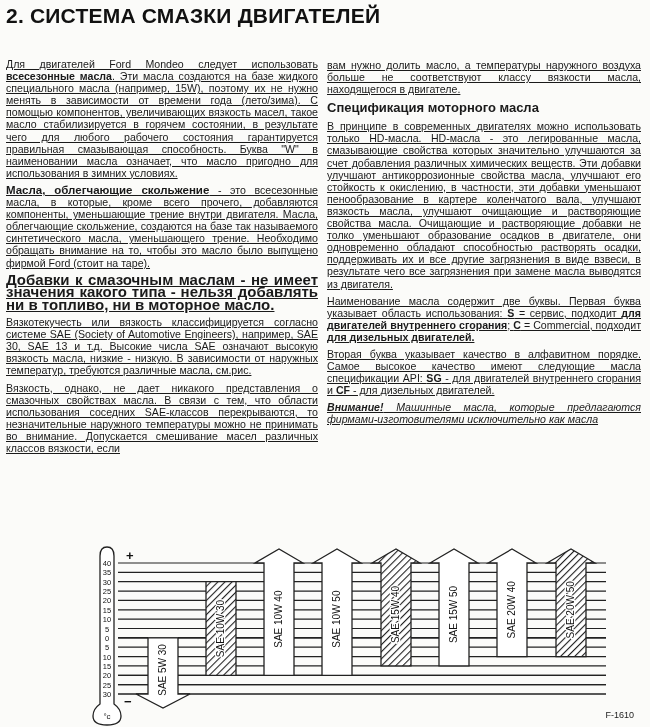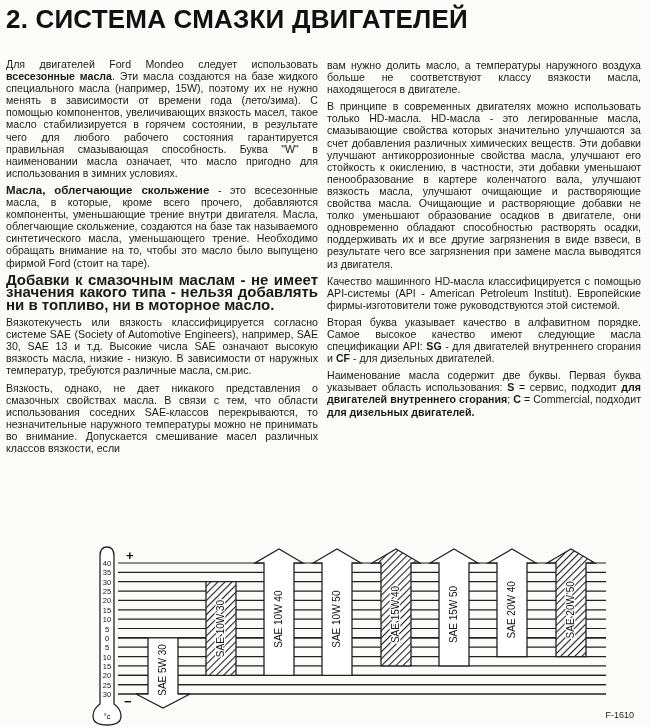--- a/index.html
+++ b/index.html
@@ -2,27 +2,27 @@
 <html><head>
 <meta charset="utf-8">
 <style>
   html, body { margin: 0; padding: 0; }
   body {
     width: 650px; height: 727px; background: #fbfbf9; position: relative; overflow: hidden;
     font-family: "Liberation Sans", sans-serif; color: #1a1a1a;
   }
   .title {
     position: absolute; left: 6px; top: 4px;
-    font-family: "Liberation Sans", sans-serif; font-weight: bold; font-size: 26px;
+    font-family: "Liberation Sans", sans-serif; font-weight: bold; font-size: 21px;
     letter-spacing: 0.2px; color: #111; white-space: nowrap;
   }
   .col { position: absolute; top: 58px; width: 312px; font-size: 10.6px; line-height: 12.1px; text-align: justify; }
   .col.left { left: 6px; }
   .col.right { left: 327px; top: 59px; width: 314px; }
-  .col p { margin: 0 0 5px 0; }
+  .col p { margin: 0 0 5px 0; text-decoration: underline; }
   .col h3 { margin: 6px 0 5px 0; font-size: 13px; font-weight: bold; line-height: 14px; }
   .b { font-weight: bold; }
   .bi { font-weight: bold; font-style: italic; }
   .it { font-style: italic; }
   .bold-par { font-weight: bold; font-size: 15px; line-height: 12.5px; }
   .chart { position: absolute; left: 0; top: 540px; width: 650px; height: 187px; }
   .fig-id { position: absolute; right: 16px; top: 710px; font-size: 9px; color: #222; text-align: center; }
 </style>
 </head>
 <body>
@@ -32,24 +32,25 @@
 <div class="col left">
   <p><span>Для двигателей Ford Mondeo следует использовать </span><span class="b">всесезонные масла</span><span>. Эти масла создаются на базе жидкого специального масла (например, 15W), поэтому их не нужно менять в зависимости от времени года (лето/зима). С помощью компонентов, увеличивающих вязкость масел, такое масло стабилизируется в горячем состоянии, в результате чего для любого рабочего состояния гарантируется правильная смазывающая способность. Буква "W" в наименовании масла означает, что масло пригодно для использования в зимних условиях.</span></p>
   <p><span class="b" style="font-size:11.5px">Масла, облегчающие скольжение</span><span> - это всесезонные масла, в которые, кроме всего прочего, добавляются компоненты, уменьшающие трение внутри двигателя. Масла, облегчающие скольжение, создаются на базе так называемого синтетического масла, уменьшающего трение. Необходимо обращать внимание на то, чтобы это масло было выпущено фирмой Ford (стоит на таре).</span></p>
   <p class="bold-par">Добавки к смазочным маслам - не имеет значения какого типа - нельзя добавлять ни в топливо, ни в моторное масло.</p>
   <p>Вязкотекучесть или вязкость классифицируется согласно системе SAE (Society of Automotive Engineers), например, SAE 30, SAE 13 и т.д. Высокие числа SAE означают высокую вязкость масла, низкие - низкую. В зависимости от наружных температур, требуются различные масла, см.рис.</p>
   <p>Вязкость, однако, не дает никакого представления о смазочных свойствах масла. В связи с тем, что области использования соседних SAE-классов перекрываются, то незначительные наружного температуры можно не принимать во внимание. Допускается смешивание масел различных классов вязкости, если</p>
 </div>
 
 <div class="col right">
   <p>вам нужно долить масло, а температуры наружного воздуха больше не соответствуют классу вязкости масла, находящегося в двигателе.</p>
+  <h3>Спецификация моторного масла</h3>
   <p>В принципе в современных двигателях можно использовать только HD-масла. HD-масла - это легированные масла, смазывающие свойства которых значительно улучшаются за счет добавления различных химических веществ. Эти добавки улучшают антикоррозионные свойства масла, улучшают его стойкость к окислению, в частности, эти добавки уменьшают пенообразование в картере коленчатого вала, улучшают вязкость масла, улучшают очищающие и растворяющие свойства масла. Очищающие и растворяющие добавки не толко уменьшают образование осадков в двигателе, они одновременно обладают способностью растворять осадки, поддерживать их и все другие загрязнения в виде взвеси, в результате чего все загрязнения при замене масла выводятся из двигателя.</p>
-  <p>Качество машинного HD-масла классифицируется с помощью API-системы (API - American Petroleum Institut). Европейские фирмы-изготовители тоже руководствуются этой системой.</p>
+  <p><span>Наименование масла содержит две буквы. Первая буква указывает область использования: </span><span class="b">S</span><span> = сервис, подходит </span><span class="b">для двигателей внутреннего сгорания</span><span>; </span><span class="b">C</span><span> = Commercial, подходит </span><span class="b">для дизельных двигателей.</span></p>
   <p><span>Вторая буква указывает качество в алфавитном порядке. Самое высокое качество имеют следующие масла спецификации API: </span><span class="b">SG</span><span> - для двигателей внутреннего сгорания и </span><span class="b">CF</span><span> - для дизельных двигателей.</span></p>
-  <p><span>Наименование масла содержит две буквы. Первая буква указывает область использования: </span><span class="b">S</span><span> = сервис, подходит </span><span class="b">для двигателей внутреннего сгорания</span><span>; </span><span class="b">C</span><span> = Commercial, подходит </span><span class="b">для дизельных двигателей.</span></p>
+  <p><span class="bi">Внимание!</span><span class="it"> Машинные масла, которые предлагаются фирмами-изготовителями исключительно как масла</span></p>
 </div>
 
 <svg class="chart" viewBox="0 540 650 187" width="650" height="187" xmlns="http://www.w3.org/2000/svg">
   <defs>
     <pattern id="hatch" patternUnits="userSpaceOnUse" width="5" height="5" patternTransform="rotate(45)">
       <rect width="5" height="5" fill="#fff"></rect>
       <line x1="0" y1="0" x2="0" y2="5" stroke="#222" stroke-width="2.2"></line>
     </pattern>
   </defs>
   <g id="chart-root">

